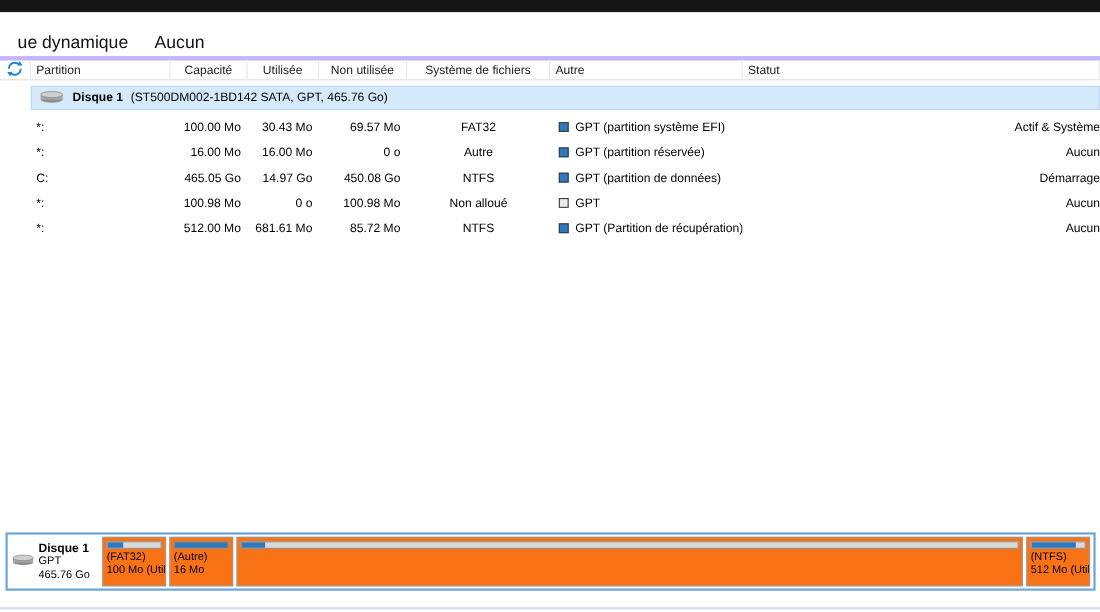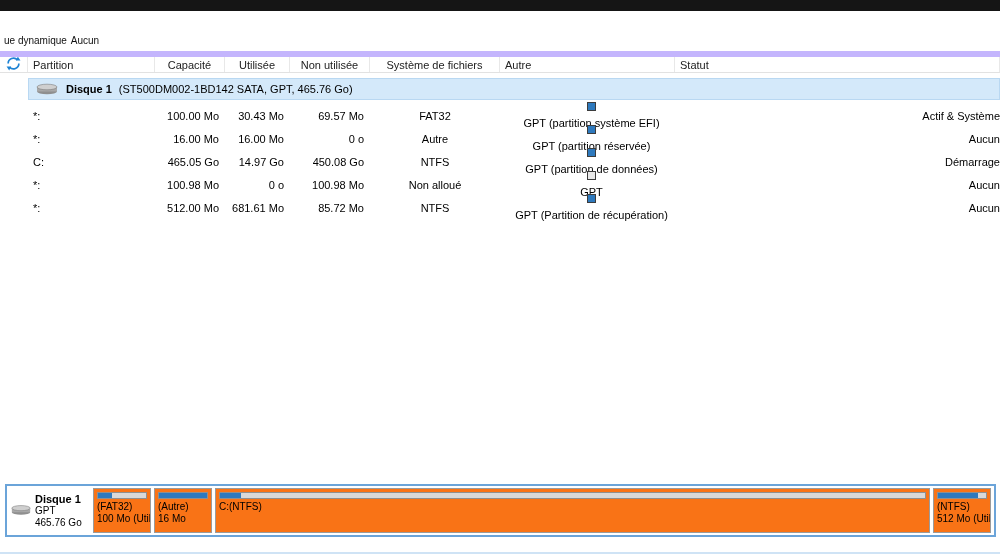--- a/index.html
+++ b/index.html
@@ -11,36 +11,36 @@
     overflow:hidden;
     color:#000;
   }
 
   
   .titlebar { position:absolute; top:0; left:0; width:1000px; height:11px; background:#151515; }
 
   
   .menubar {
     position:absolute; top:31px; left:0; width:100%; height:18px;
-    display:flex; align-items:center; gap:0; padding-left:2px;
-    font-size:10px; color:#111;
+    display:flex; align-items:center; gap:20px; padding-left:14px;
+    font-size:16px; color:#111;
   }
   .menu-item { padding:2px 2px; cursor:default; }
 
   
   .grid {
     display:grid;
     grid-template-columns:28px 127px 70px 65px 80px 130px 175px minmax(0,1fr);
     align-items:center;
   }
 
   
   .thead {
     position:absolute; top:51px; left:0; width:100%; height:22px;
-    border-top:6px solid #c4b5fd; border-bottom:1px solid #e2e2e2;
+    border-top:4px solid #c4b5fd; border-bottom:1px solid #e2e2e2;
     font-size:11px; color:#222; background:#fff;
   }
   .thead > div {
     height:100%; display:flex; align-items:center;
     border-right:1px solid #e8e8e8; padding:0 5px; overflow:hidden; white-space:nowrap;
   }
   .thead .c-center { justify-content:center; }
   .thead .c-icon { justify-content:center; padding:0; }
 
   .refresh-btn { width:20px; height:20px; display:flex; align-items:center; justify-content:center; cursor:pointer; }
@@ -55,21 +55,21 @@
     font-size:11px; white-space:nowrap; overflow:hidden;
   }
   .disk-row .dname { font-weight:bold; }
 
   .trows { margin-top:4px; font-size:11px; }
   .trow { height:23px; }
   .trow > div { overflow:hidden; white-space:nowrap; }
   .cell-part { padding-left:5px; }
   .cell-num { text-align:right; padding-right:6px; }
   .cell-fs { text-align:center; }
-  .cell-type { display:flex; align-items:center; gap:6px; padding-left:8px;flex-direction:column; }
+  .cell-type { display:flex; align-items:center; gap:6px; padding-left:8px; }
   .cell-status { padding-left:5px;text-align:right; }
   .type-square {
     width:9px; height:9px; flex:0 0 9px;
     border:1px solid #3c3c3c; background:#2e79bd;
   }
 
   
   .diskmap {
     position:absolute; left:5px; top:484px; width:991px; height:53px;
     border:2px solid #6ba4d9; background:#fff;
@@ -248,21 +248,20 @@
       <div class="fill" style="width: 100%;"></div>
     </div>
     <div>(Autre)</div>
     <div>16 Mo</div>
   </div>
 
   <div class="pblock flexible">
     <div class="gauge">
       <div class="fill" style="width: 3%;"></div>
     </div>
-    <div>C:(NTFS)</div>
   </div>
 
 
   <div class="pblock">
     <div class="gauge">
       <div class="fill" style="width: 83%;"></div>
     </div>
     <div>(NTFS)</div>
     <div>512 Mo (Utilis</div>
   </div>

